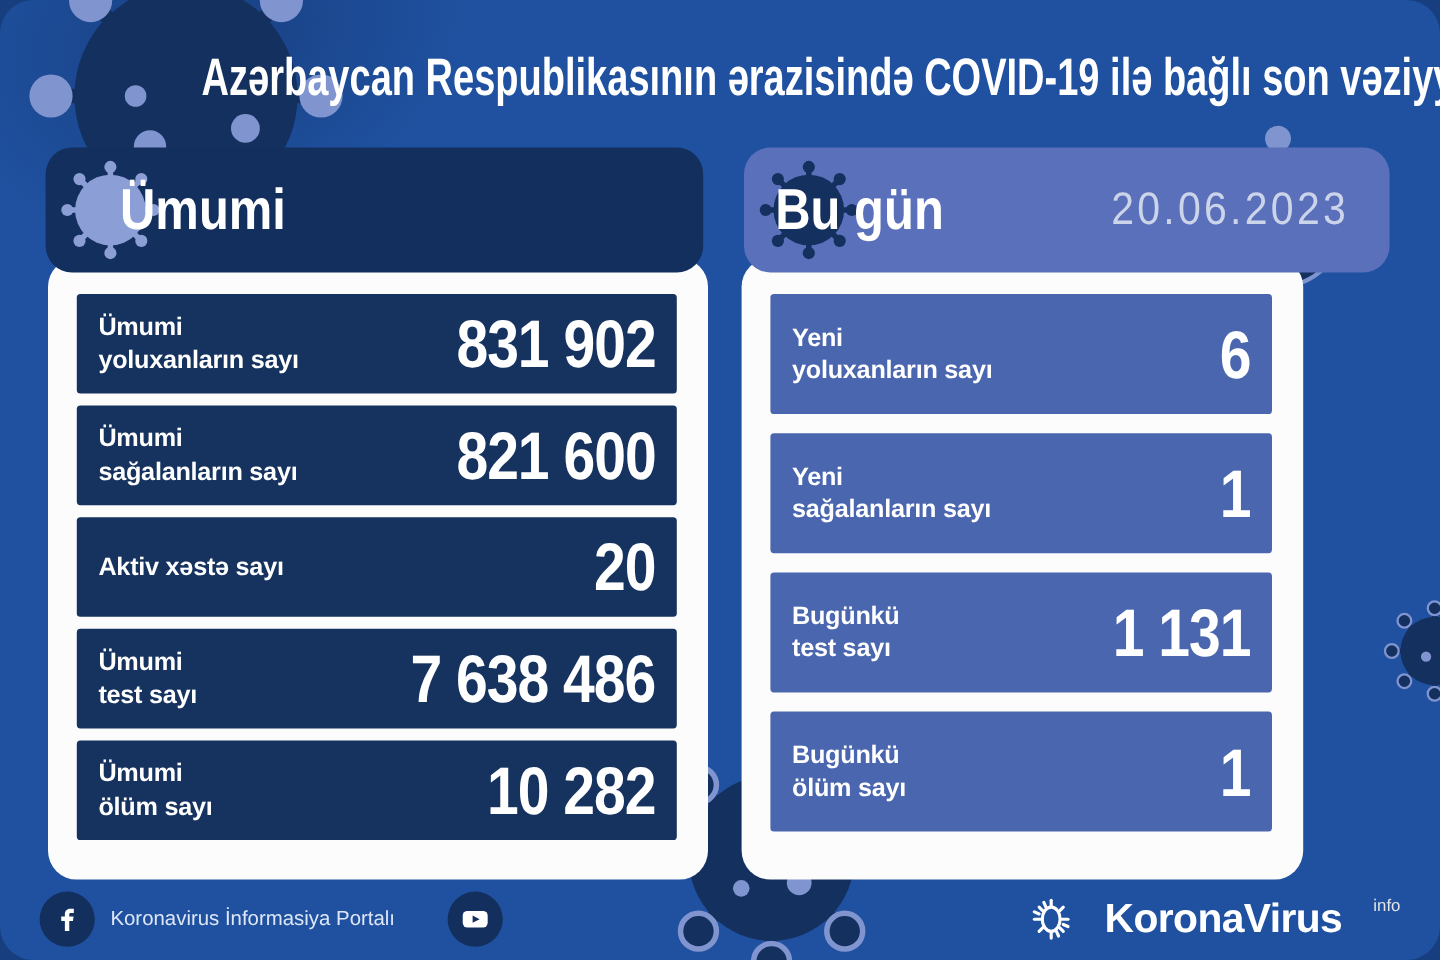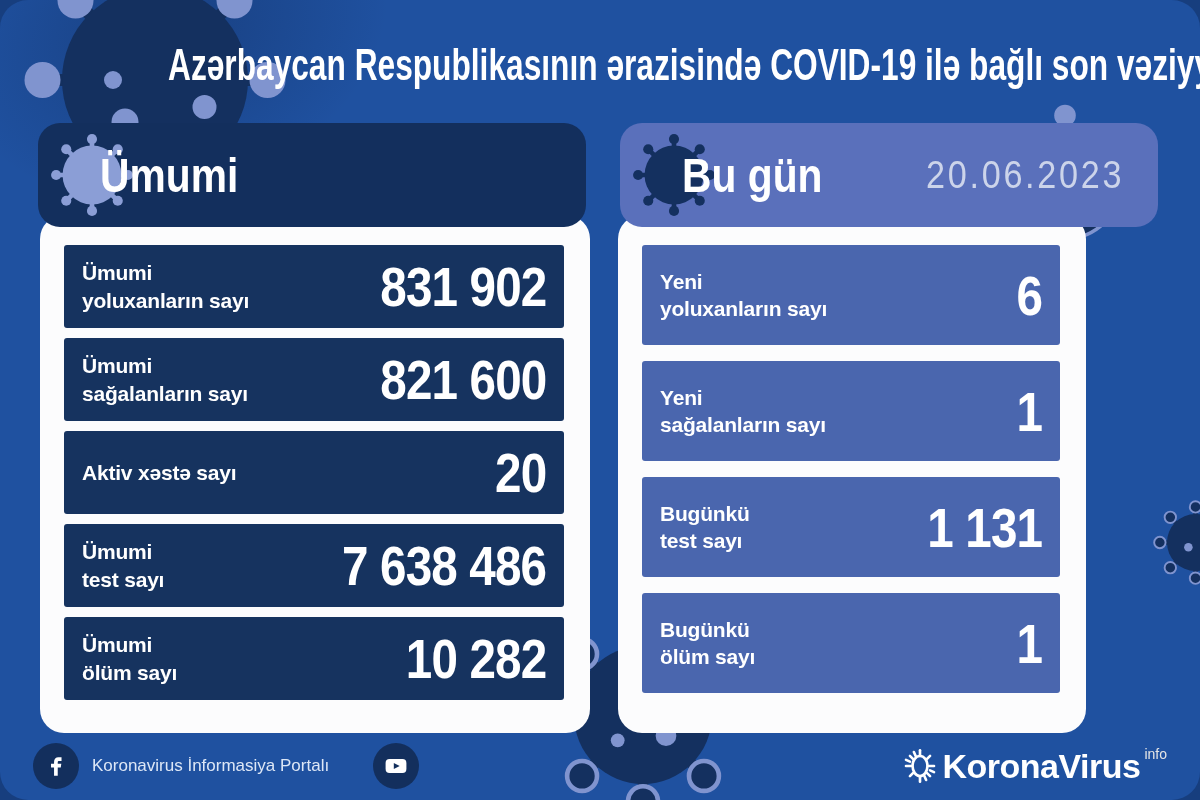--- a/index.html
+++ b/index.html
@@ -20,21 +20,21 @@
     transform:scaleX(.72);letter-spacing:0;z-index:2;
   }
   .panel{position:absolute;top:215px;height:518px;background:#fcfcfd;border-radius:24px;z-index:1;}
   .panel.left{left:40px;width:550px;}
   .panel.right{left:618px;width:468px;}
   .panel-header{
     position:absolute;top:123px;height:104px;border-radius:22px;z-index:2;
     display:flex;align-items:center;overflow:hidden;
   }
   .ph-left{left:38px;width:548px;background:#132f5d;}
-  .ph-right{left:620px;width:538px;background:#5a70bb;padding-right:34px;box-sizing:border-box;padding-left:36px;}
+  .ph-right{left:620px;width:538px;background:#5a70bb;padding-right:34px;box-sizing:border-box;}
   .ph-virus{position:absolute;left:8px;top:6px;width:92px;height:92px;}
   .panel-header .ph-text{
     position:relative;color:#fff;font-size:48px;font-weight:700;
     transform:scaleX(.85);transform-origin:0 50%;
   }
   .ph-left .ph-text{margin-left:62px;}
   .ph-right .ph-text{margin-left:26px;}
   .ph-date{
     position:relative;margin-left:auto;color:#ccd4ea;font-size:38px;font-weight:400;
     letter-spacing:3px;transform:scaleX(.9);transform-origin:100% 50%;white-space:nowrap;
@@ -57,21 +57,21 @@
     position:absolute;left:0;right:0;bottom:0;height:68px;z-index:2;
     display:flex;align-items:center;padding:0 33px;
   }
   .social-item{display:flex;align-items:center;gap:13px;cursor:pointer;text-align:center;}
   .social-item + .social-item{margin-left:44px;}
   .icon-circle{
     width:46px;height:46px;border-radius:50%;background:#132f5d;flex:0 0 auto;
     display:flex;align-items:center;justify-content:center;
   }
   .social-label{color:#dde7f6;font-size:17px;font-weight:400;white-space:nowrap;}
-  .brand{margin-left:auto;display:flex;align-items:center;gap:2px;}
+  .brand{margin-left:auto;display:flex;align-items:center;gap:24px;}
   .brand-text{color:#ffffff;font-size:34px;font-weight:700;letter-spacing:-.5px;white-space:nowrap;}
   .brand-sup{color:#e5e5e5;font-size:14px;font-weight:400;position:relative;top:-12px;margin-left:2px;}
 </style>
 </head>
 <body>
 
 <div class="canvas">
 
   <div class="corner-shade"></div>
 

